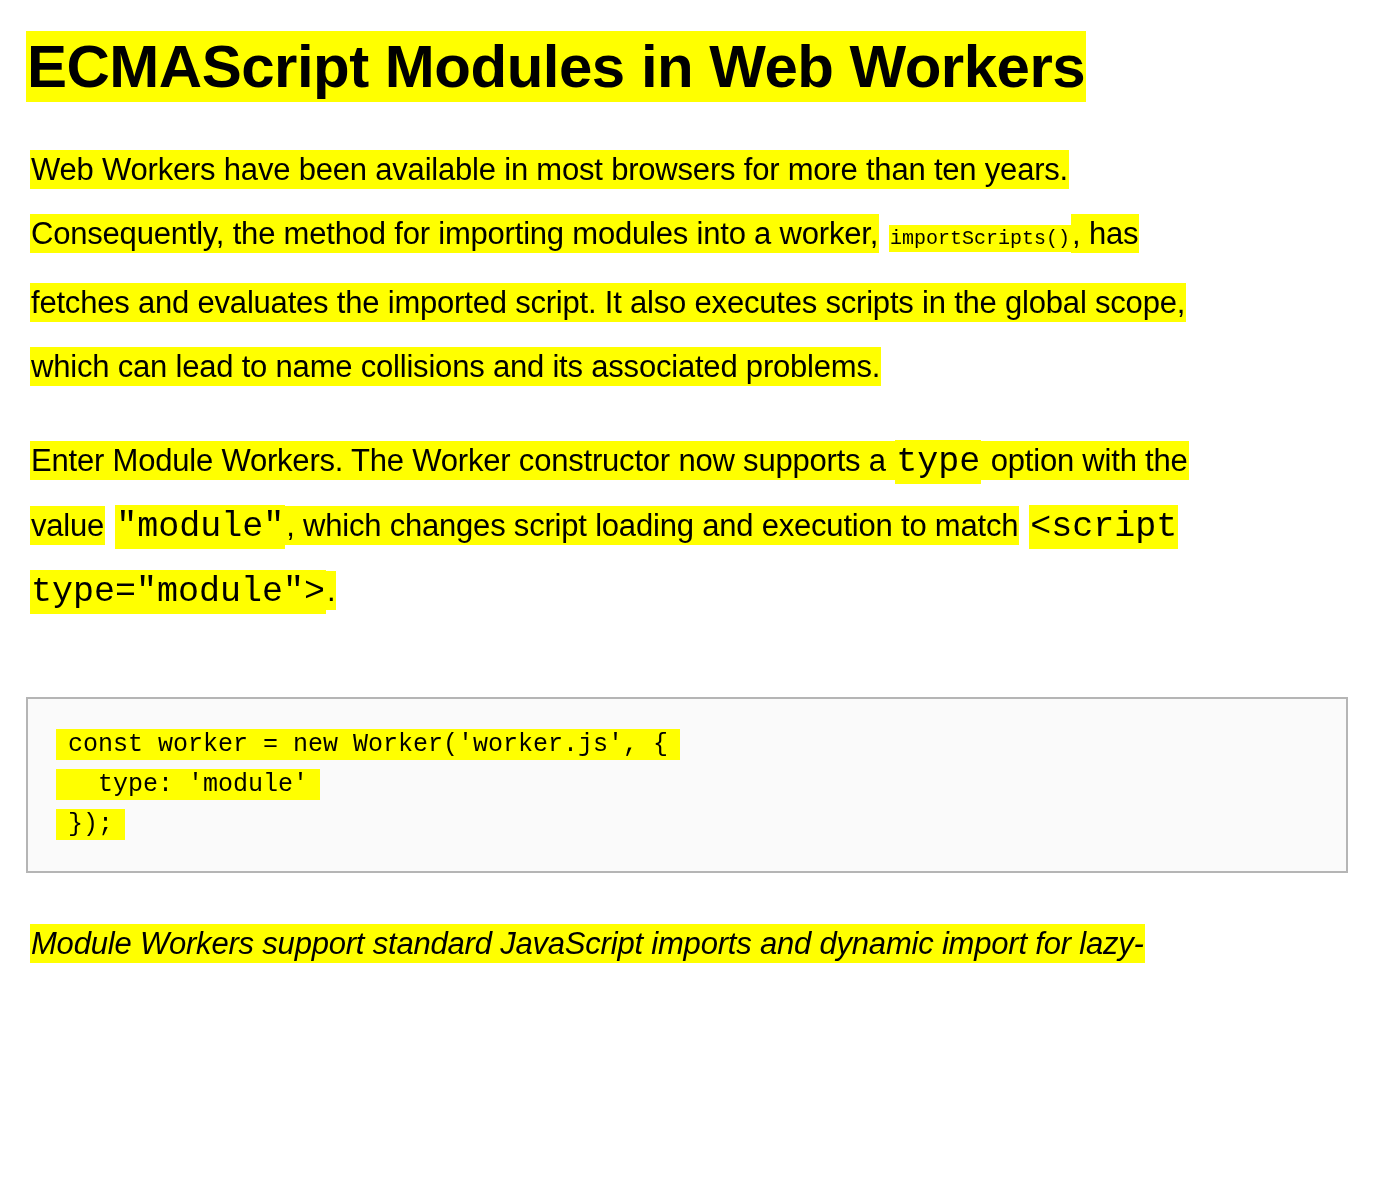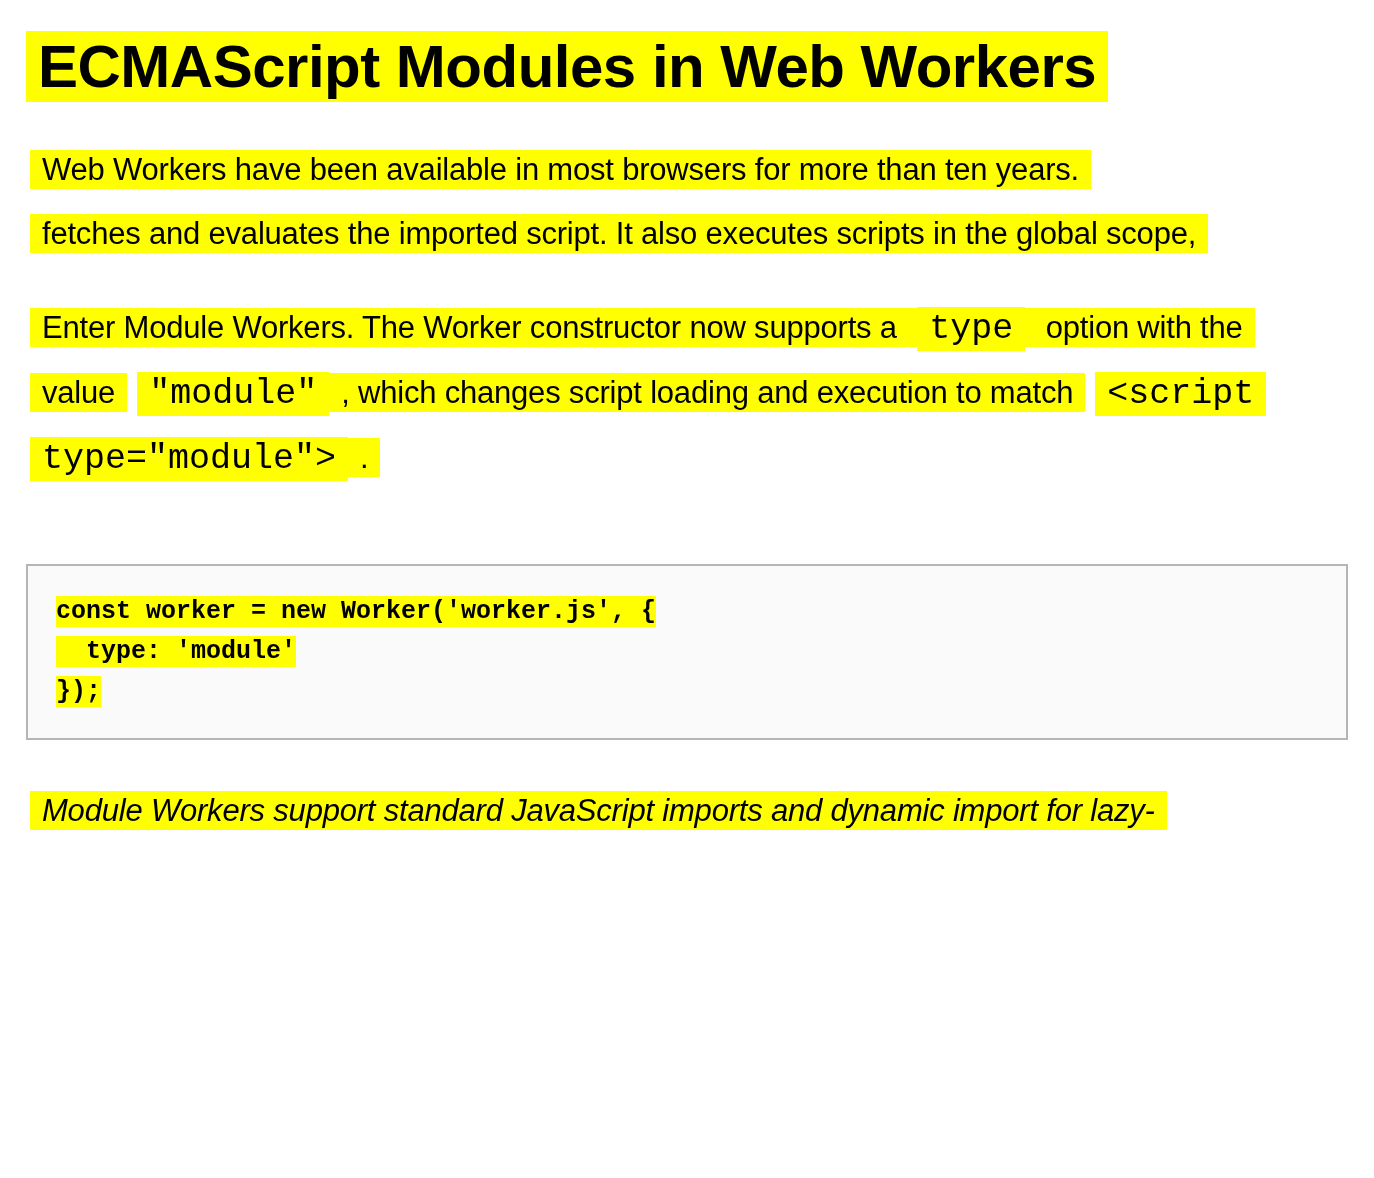--- a/index.html
+++ b/index.html
@@ -37,21 +37,21 @@
   #p1 { margin-top: 37px; }
   #p2 { margin-top: 30px; }
   #p3 { margin-top: 39px; font-style: italic; }
   .line {
     display: block;
     white-space: pre;
   }
   mark.hl {
     background: var(--highlight, #ffff00);
     color: var(--text, #000000);
-    padding: 2px 12px;
+    padding: 2px 1px;
   }
   
   .icode {
     font-family: "Liberation Mono", "DejaVu Sans Mono", monospace;
     letter-spacing: 0;
   }
   .icode-sm {
     font-size: 20px;
     padding: 5px 2px 1px 2px;
   }
@@ -71,34 +71,35 @@
     font-size: 25px;
     line-height: 40px;
   }
   .cline {
     display: block;
     white-space: pre;
   }
   .cline mark.chl {
     background: var(--highlight, #ffff00);
     color: var(--text, #000000);
-    padding: 1px 0;
-    font-weight: bold;
+    padding: 1px 12px;
   }
 </style>
 </head>
 <body>
 
 <article>
 
   <h1><mark class="hl">ECMAScript Modules in Web Workers</mark></h1>
 
   <p class="body-p" id="p1">
     <span class="line"><mark class="hl">Web Workers have been available in most browsers for more than ten years.</mark></span>
+    <span class="line"><mark class="hl">Consequently, the method for importing modules into a worker,</mark><mark class="hl icode icode-sm gap-l">importScripts()</mark><mark class="hl">, has</mark></span>
     <span class="line"><mark class="hl">fetches and evaluates the imported script. It also executes scripts in the global scope,</mark></span>
+    <span class="line"><mark class="hl">which can lead to name collisions and its associated problems.</mark></span>
   </p>
 
   <p class="body-p" id="p2">
     <span class="line"><mark class="hl">Enter Module Workers. The Worker constructor now supports a </mark><mark class="hl icode icode-md">type</mark><mark class="hl"> option with the</mark></span>
     <span class="line"><mark class="hl">value</mark><mark class="hl icode icode-md gap-l">"module"</mark><mark class="hl">, which changes script loading and execution to match</mark><mark class="hl icode icode-md gap-l">&lt;script</mark></span>
     <span class="line"><mark class="hl icode icode-md">type="module"&gt;</mark><mark class="hl">.</mark></span>
   </p>
 
   <div class="code-block">
     <span class="cline"><mark class="chl">const worker = new Worker('worker.js', {</mark></span>

